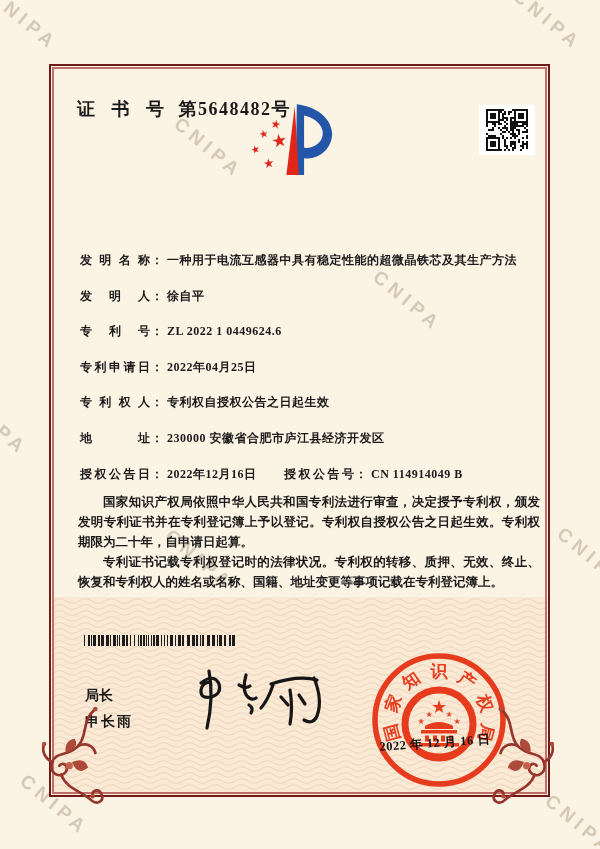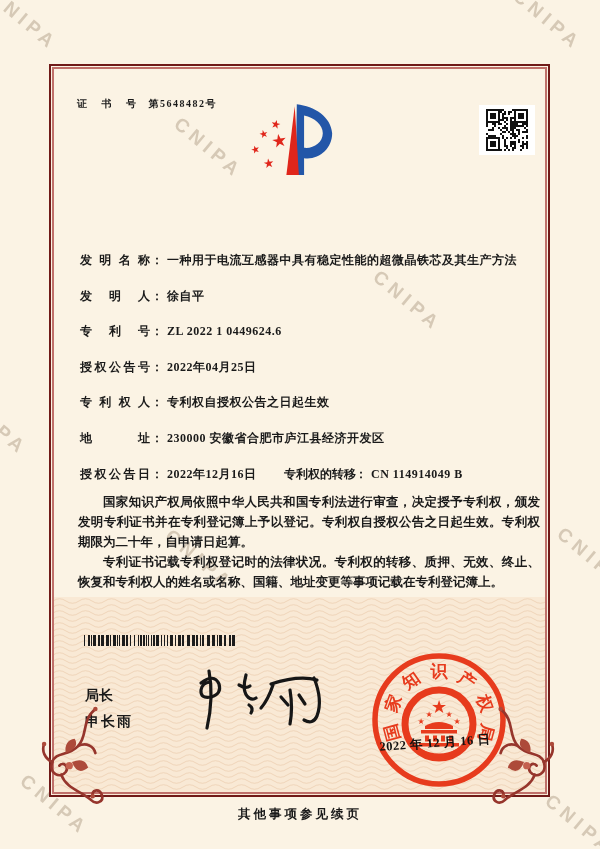--- a/index.html
+++ b/index.html
@@ -7,21 +7,21 @@
         background:#fbf3e4;font-family:"Liberation Serif","DejaVu Serif",serif;color:#1a1a1a;}
   
   .wm{position:absolute;font:700 19px "Liberation Sans","DejaVu Sans",sans-serif;
       letter-spacing:5px;color:#d6c9b6;transform:rotate(40deg);white-space:nowrap;user-select:none;}
   
   .waves{position:absolute;left:53px;top:597px;width:494px;height:198px;background:rgba(246,219,190,.38);}
   
   .frame{position:absolute;left:49px;top:64px;right:50px;bottom:52px;border:2px solid #701a18;}
   .frame::before{content:"";position:absolute;inset:1px;border:2px solid #c0706a;}
   
-  .certno{position:absolute;left:77px;top:97px;font-size:10px;font-weight:600;}
+  .certno{position:absolute;left:77px;top:97px;font-size:18px;font-weight:600;}
   .certno .lbl{letter-spacing:6px;margin-right:4px;}
   .certno .val{letter-spacing:1.5px;}
   .logo{position:absolute;left:250px;top:100px;}
   .qr{position:absolute;left:479px;top:105px;width:56px;height:50px;background:#fff;
       display:flex;align-items:center;justify-content:center;}
   .qr-grid{display:grid;grid-template-columns:repeat(21,2px);grid-auto-rows:2px;}
   .qr-grid i{display:block;}
   .qr-grid i.on{background:#111;}
   .title{position:absolute;left:0;top:180px;width:100%;text-align:center;font-size:27px;font-weight:700;
          letter-spacing:15px;text-indent:15px;}
@@ -577,30 +577,30 @@
     <div class="frow">
       <span class="flabel">发明名称</span><span class="fcolon">：</span><span class="fvalue">一种用于电流互感器中具有稳定性能的超微晶铁芯及其生产方法</span>
     </div>
     <div class="frow">
       <span class="flabel">发明人</span><span class="fcolon">：</span><span class="fvalue">徐自平</span>
     </div>
     <div class="frow">
       <span class="flabel">专利号</span><span class="fcolon">：</span><span class="fvalue">ZL 2022 1 0449624.6</span>
     </div>
     <div class="frow">
-      <span class="flabel">授权公告号</span><span class="fcolon">：</span><span class="fvalue">2022年04月25日</span>
+      <span class="flabel">专利申请日</span><span class="fcolon">：</span><span class="fvalue">2022年04月25日</span>
     </div>
     <div class="frow">
       <span class="flabel">专利权人</span><span class="fcolon">：</span><span class="fvalue">专利权自授权公告之日起生效</span>
     </div>
     <div class="frow">
       <span class="flabel">地址</span><span class="fcolon">：</span><span class="fvalue">230000 安徽省合肥市庐江县经济开发区</span>
     </div>
     <div class="frow">
-      <span class="flabel">授权公告日</span><span class="fcolon">：</span><span class="fvalue w1">2022年12月16日</span><span class="flabel">专利权的转移</span><span class="fcolon">：</span><span class="fvalue">CN 114914049 B</span>
+      <span class="flabel">授权公告日</span><span class="fcolon">：</span><span class="fvalue w1">2022年12月16日</span><span class="flabel">授权公告号</span><span class="fcolon">：</span><span class="fvalue">CN 114914049 B</span>
     </div>
   </div>
 
   <div class="body-text">
     <p>国家知识产权局依照中华人民共和国专利法进行审查，决定授予专利权，颁发发明专利证书并在专利登记簿上予以登记。专利权自授权公告之日起生效。专利权期限为二十年，自申请日起算。</p>
     <p>专利证书记载专利权登记时的法律状况。专利权的转移、质押、无效、终止、恢复和专利权人的姓名或名称、国籍、地址变更等事项记载在专利登记簿上。</p>
   </div>
 
   <div class="barcode"><i style="width:1px;margin-right:3px"></i><i style="width:2px;margin-right:1px"></i><i style="width:1px;margin-right:1px"></i><i style="width:3px;margin-right:2px"></i><i style="width:2px;margin-right:1px"></i><i style="width:3px;margin-right:2px"></i><i style="width:3px;margin-right:1px"></i><i style="width:1px;margin-right:2px"></i><i style="width:3px;margin-right:1px"></i><i style="width:1px;margin-right:1px"></i><i style="width:1px;margin-right:2px"></i><i style="width:3px;margin-right:1px"></i><i style="width:2px;margin-right:2px"></i><i style="width:1px;margin-right:3px"></i><i style="width:1px;margin-right:3px"></i><i style="width:1px;margin-right:1px"></i><i style="width:2px;margin-right:1px"></i><i style="width:2px;margin-right:1px"></i><i style="width:1px;margin-right:1px"></i><i style="width:1px;margin-right:2px"></i><i style="width:1px;margin-right:1px"></i><i style="width:2px;margin-right:1px"></i><i style="width:3px;margin-right:2px"></i><i style="width:1px;margin-right:2px"></i><i style="width:1px;margin-right:2px"></i><i style="width:1px;margin-right:2px"></i><i style="width:3px;margin-right:2px"></i><i style="width:1px;margin-right:2px"></i><i style="width:3px;margin-right:1px"></i><i style="width:2px;margin-right:3px"></i><i style="width:3px;margin-right:2px"></i><i style="width:3px;margin-right:1px"></i><i style="width:2px;margin-right:2px"></i><i style="width:1px;margin-right:1px"></i><i style="width:2px;margin-right:3px"></i><i style="width:3px;margin-right:2px"></i><i style="width:3px;margin-right:2px"></i><i style="width:1px;margin-right:1px"></i><i style="width:3px;margin-right:2px"></i><i style="width:2px;margin-right:3px"></i><i style="width:2px;margin-right:1px"></i><i style="width:3px;margin-right:2px"></i></div>
 
@@ -685,15 +685,14 @@
       <path d="M40,62 q14,-6 18,6 q-12,10 -18,-6"></path>
       <path d="M33,52 q-2,-14 10,-16 q6,10 -10,16"></path>
       <circle cx="66" cy="3" r="2.5"></circle>
           <circle cx="9" cy="42" r="2.5"></circle>
           <circle cx="63" cy="100" r="2.5"></circle>
       <circle cx="37" cy="66" r="4" fill="#c4604e"></circle>
     </g>
   </g>
     </svg>
 
-  <div class="footnote">其他事项参见续页</div>
 
 </div>
 
 </body></html>

